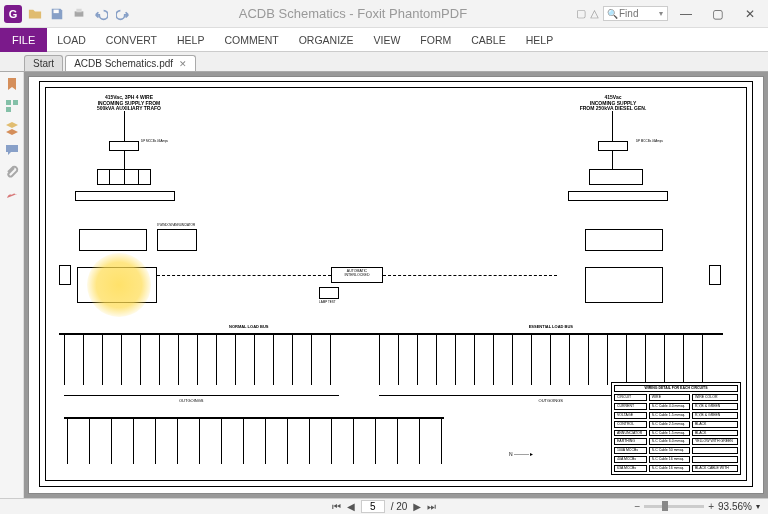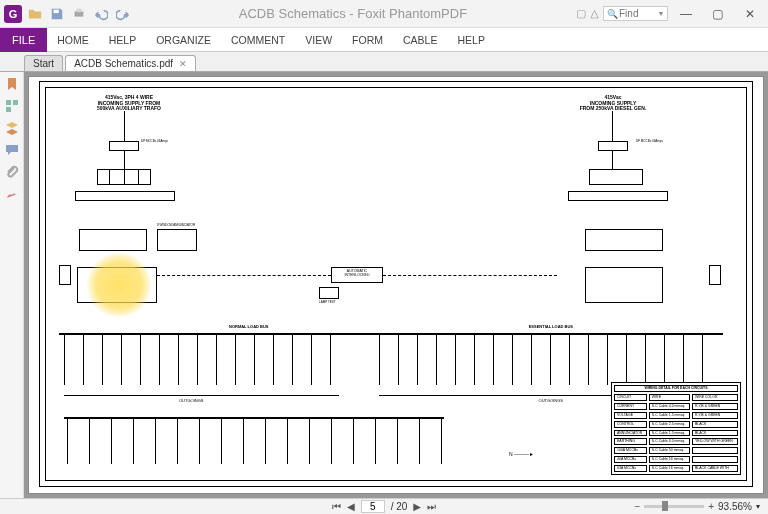--- a/index.html
+++ b/index.html
@@ -77,24 +77,25 @@
       <span style="font-size:8px;color:#888">▾</span>
     </div>
     <div class="win-btn">—</div>
     <div class="win-btn">▢</div>
     <div class="win-btn">✕</div>
   </div>
 </div>
 
 <div class="ribbon">
   <div class="file-tab">FILE</div>
-  <div class="ribbon-tab">HOME</div>
+  <div class="ribbon-tab">LOAD</div>
+  <div class="ribbon-tab">CONVERT</div>
   <div class="ribbon-tab">HELP</div>
+  <div class="ribbon-tab">COMMENT</div>
   <div class="ribbon-tab">ORGANIZE</div>
-  <div class="ribbon-tab">COMMENT</div>
   <div class="ribbon-tab">VIEW</div>
   <div class="ribbon-tab">FORM</div>
   <div class="ribbon-tab">CABLE</div>
   <div class="ribbon-tab">HELP</div>
 </div>
 
 <div class="doctabs">
   <div class="doctab inactive">
     <span>Start</span>
   </div>

